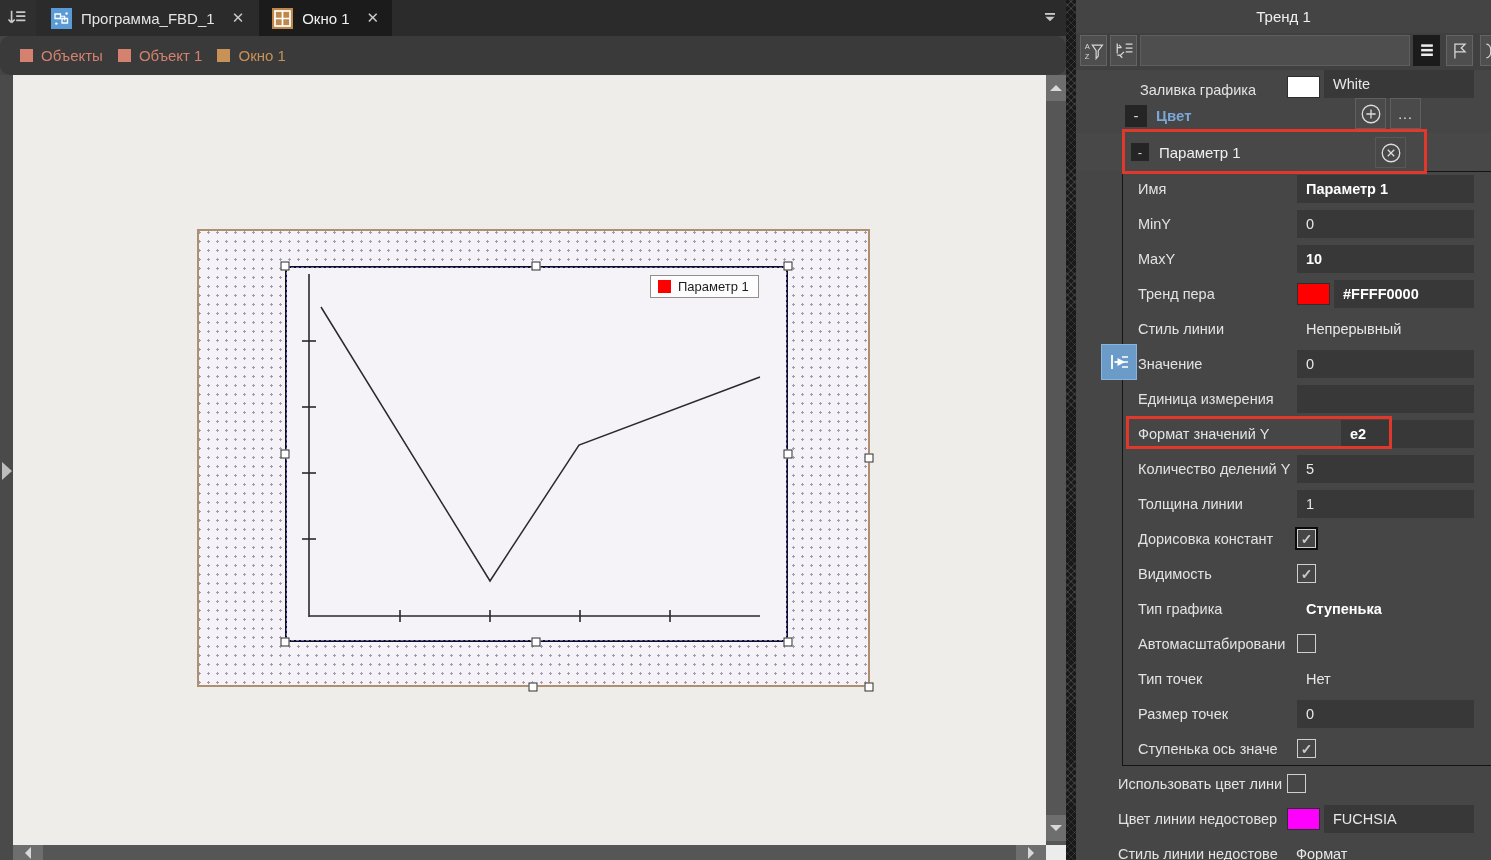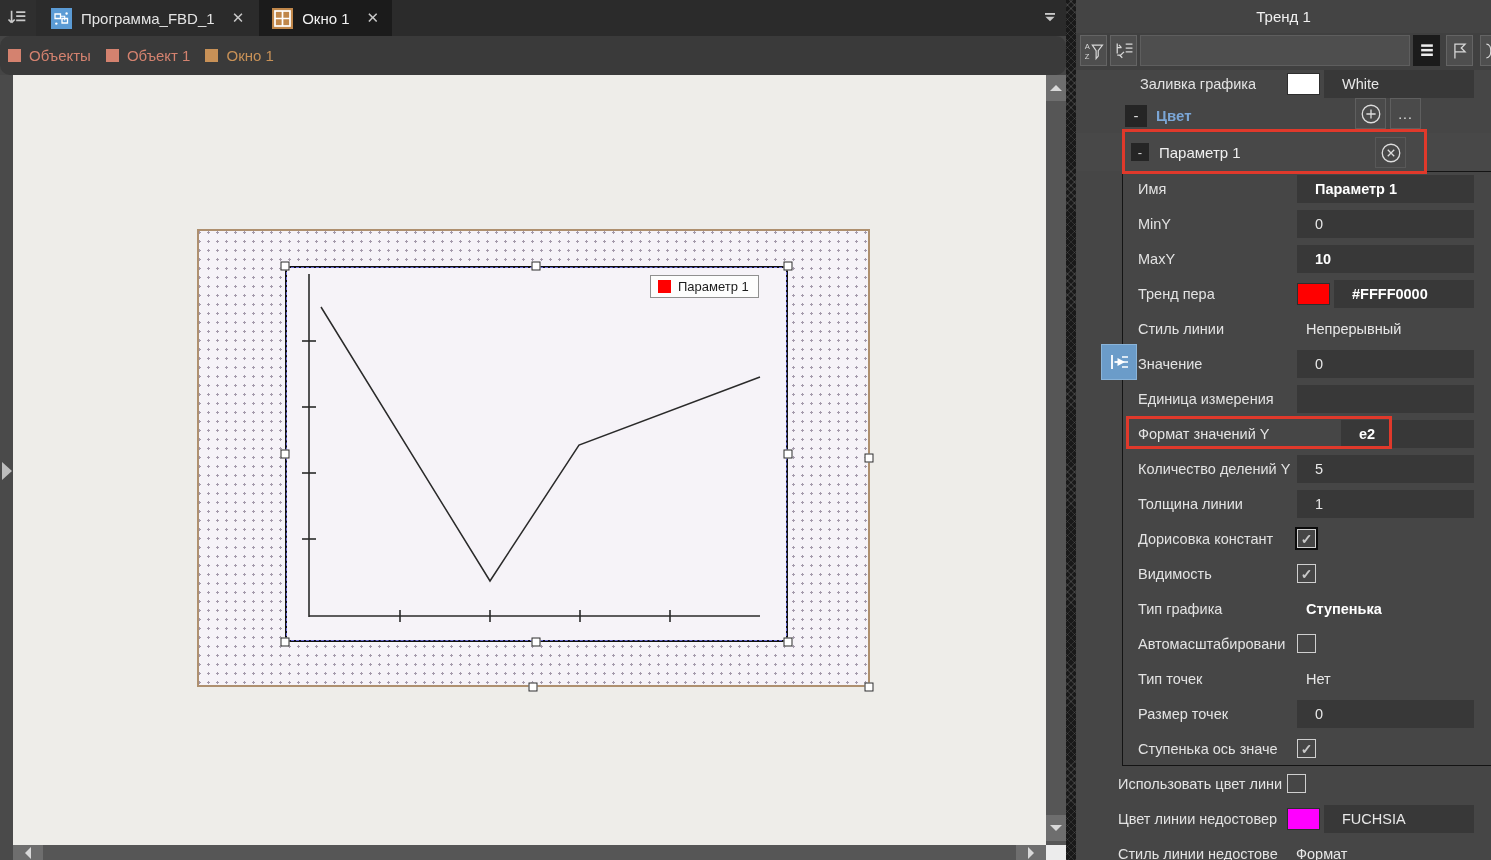--- a/index.html
+++ b/index.html
@@ -10,21 +10,21 @@
   #tabbar { position:absolute; left:0; top:0; width:1066px; height:36px; background:#2b2b2b; display:flex; align-items:stretch; }
   .nav-btn { width:36px; height:36px; display:flex; align-items:center; justify-content:center; background:#2f2f2f; flex:0 0 auto; }
   .tab { display:flex; align-items:center; gap:9px; padding:0 13px; color:#e4e4e4; font-size:15px; margin-left:2px; flex:0 0 auto; }
   .tab.active { background:#1b1b1b; color:#f2f2f2; }
   .tab-icon { width:21px; height:21px; display:flex; align-items:center; justify-content:center; flex:0 0 auto; }
   .tab-close { color:#c9c9c9; font-size:15px; margin-left:8px; cursor:default; }
   .tab-spacer { flex:1; }
   .overflow-btn { width:32px; height:36px; display:flex; align-items:center; justify-content:center; }
 
   
-  #breadcrumb { position:absolute; left:0; top:36px; width:1066px; height:39px; background:#3a3a3a; display:flex; align-items:center; padding-left:8px; gap:15px;border-radius:10px; }
+  #breadcrumb { position:absolute; left:0; top:36px; width:1066px; height:39px; background:#3a3a3a; display:flex; align-items:center; padding-left:20px; gap:15px;border-radius:10px; }
   .crumb { display:flex; align-items:center; gap:8px; font-size:15px; }
   .crumb-swatch { width:13px; height:13px; flex:0 0 auto; }
 
   
   #left-strip { position:absolute; left:0; top:75px; width:13px; height:785px; background:#4a4a4a; }
   #left-expander { position:absolute; left:2px; top:387px; width:0; height:0; border-top:9px solid transparent; border-bottom:9px solid transparent; border-left:10px solid #bdbdbd; }
 
   
   #canvas { position:absolute; left:13px; top:75px; width:1033px; height:770px; background:#eeede9; overflow:hidden; }
   #surface { position:absolute; left:184px; top:154px; width:673px; height:458px; border:2px solid #ae906f; background:#f6f3f8;
@@ -62,21 +62,21 @@
   #panel-toolbar { position:relative; height:37px; background:#404040; }
   .tool-btn { position:absolute; top:2px; width:27px; height:31px; background:#4e4e4e; border:1px solid #646464; display:flex; align-items:center; justify-content:center; }
   .tool-btn.active { background:#1b1b1b; border-color:#1b1b1b; }
   #panel-search { position:absolute; left:64px; top:2px; width:270px; height:31px; background:#4e4e4e; border:1px solid #5e5e5e; color:#e6e6e6; font-size:14px; padding:0 8px; outline:none; }
 
   .prow { position:absolute; left:0; width:415px; display:flex; align-items:center; }
   .plabel { color:#e3e3e3; font-size:14.5px; white-space:nowrap; overflow:hidden; flex:0 0 auto; }
   .group-row .plabel { padding-left:62px; width:221px; }
   .fill-row .plabel { padding-left:64px; width:211px; }
   .bottom-row .plabel { padding-left:42px; width:211px; }
-  .pfield { height:28px; background:#383838; display:flex; align-items:center; padding-left:18px; color:#e8e8e8; font-size:14.5px; flex:1; margin-right:17px; }
+  .pfield { height:28px; background:#383838; display:flex; align-items:center; padding-left:9px; color:#e8e8e8; font-size:14.5px; flex:1; margin-right:17px; }
   .pplain { color:#e8e8e8; font-size:14.5px; padding-left:9px; }
   .bold { font-weight:bold; color:#ffffff; }
   .pswatch { width:33px; height:22px; flex:0 0 auto; margin-right:4px; border:1px solid #2e2e2e; }
   .pcheck { width:19px; height:19px; border:1px solid #cfcfcf; display:flex; align-items:center; justify-content:center; color:#c9c9c9; font-size:14px; font-weight:bold; flex:0 0 auto; background:transparent; }
   .pcheck.focused { outline:2px solid #0b0b0b; }
 
   #pens-header { position:absolute; left:0; top:98px; width:415px; height:35px; display:flex; align-items:center; }
   .collapse-btn { width:22px; height:22px; background:#252525; color:#dcdcdc; display:flex; align-items:center; justify-content:center; font-size:15px; margin-left:49px; flex:0 0 auto; }
   #pens-label { color:#7ba6d6; font-weight:bold; font-size:15px; margin-left:9px; flex:0 0 auto; }
   .round-btn { width:31px; height:31px; background:#4a4a4a; border:1px solid #5f5f5f; display:flex; align-items:center; justify-content:center; color:#e0e0e0; }
@@ -246,21 +246,21 @@
         <path d="M7 4v18M7 5h12l-4.5 4.5L19 14H7" fill="none" stroke="#d8d8d8" stroke-width="1.5"></path>
       </svg>
     </div>
     <div class="tool-btn" style="left:404px;">
       <svg width="22" height="22" viewBox="0 0 26 26">
         <path d="M4 5c7 0 7 16 0 16" fill="none" stroke="#d8d8d8" stroke-width="1.5"></path>
       </svg>
     </div>
   </div>
 
-  <div class="prow fill-row" style="top:70px; height:28px;">
+  <div class="prow fill-row" style="top:70px; height:28px;align-items:flex-end;">
     <div class="plabel">Заливка графика</div>
     <span class="pswatch" style="background:#ffffff;"></span>
     <div class="pfield">White</div>
   </div>
 
   <div id="pens-header">
     <div class="collapse-btn">-</div>
     <div id="pens-label">Цвет</div>
     <div class="round-btn" id="pen-add">
       <svg width="24" height="24" viewBox="0 0 26 26">

